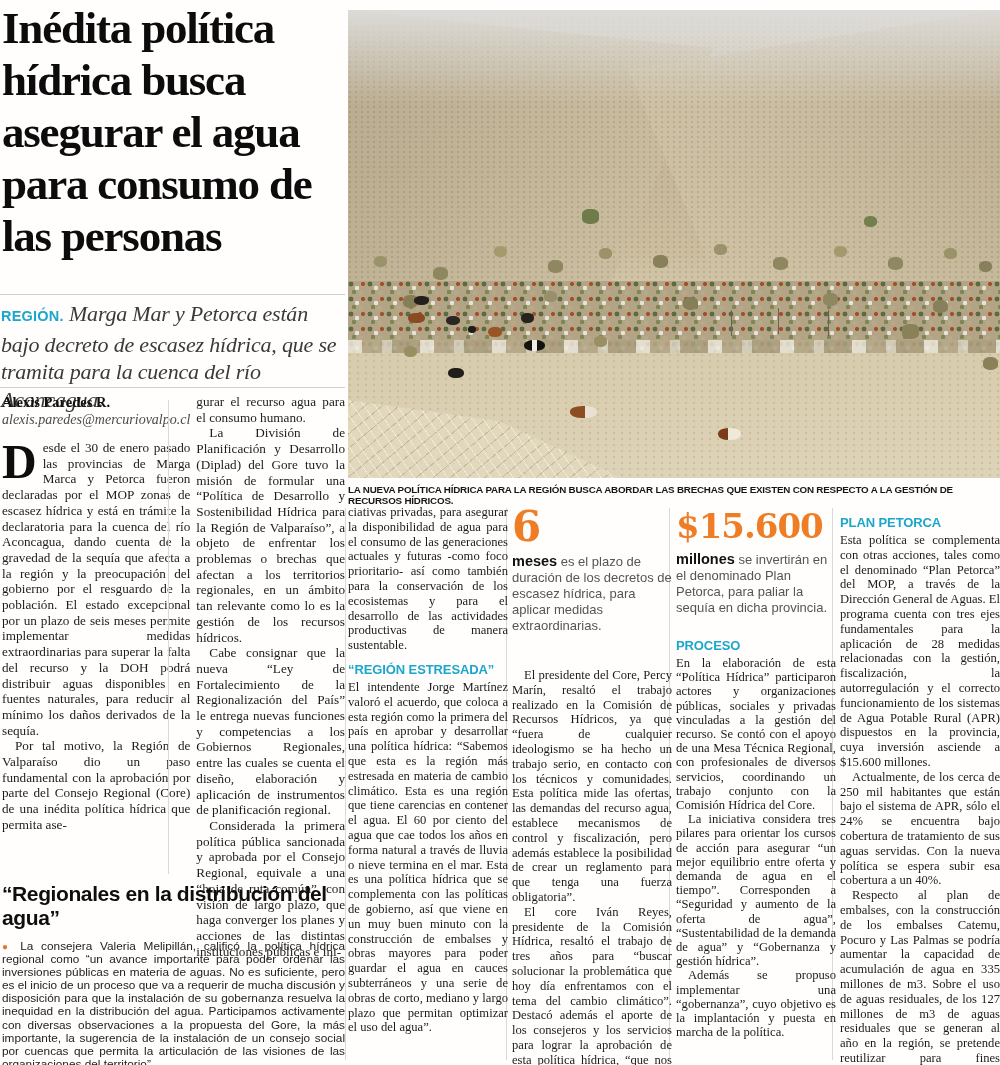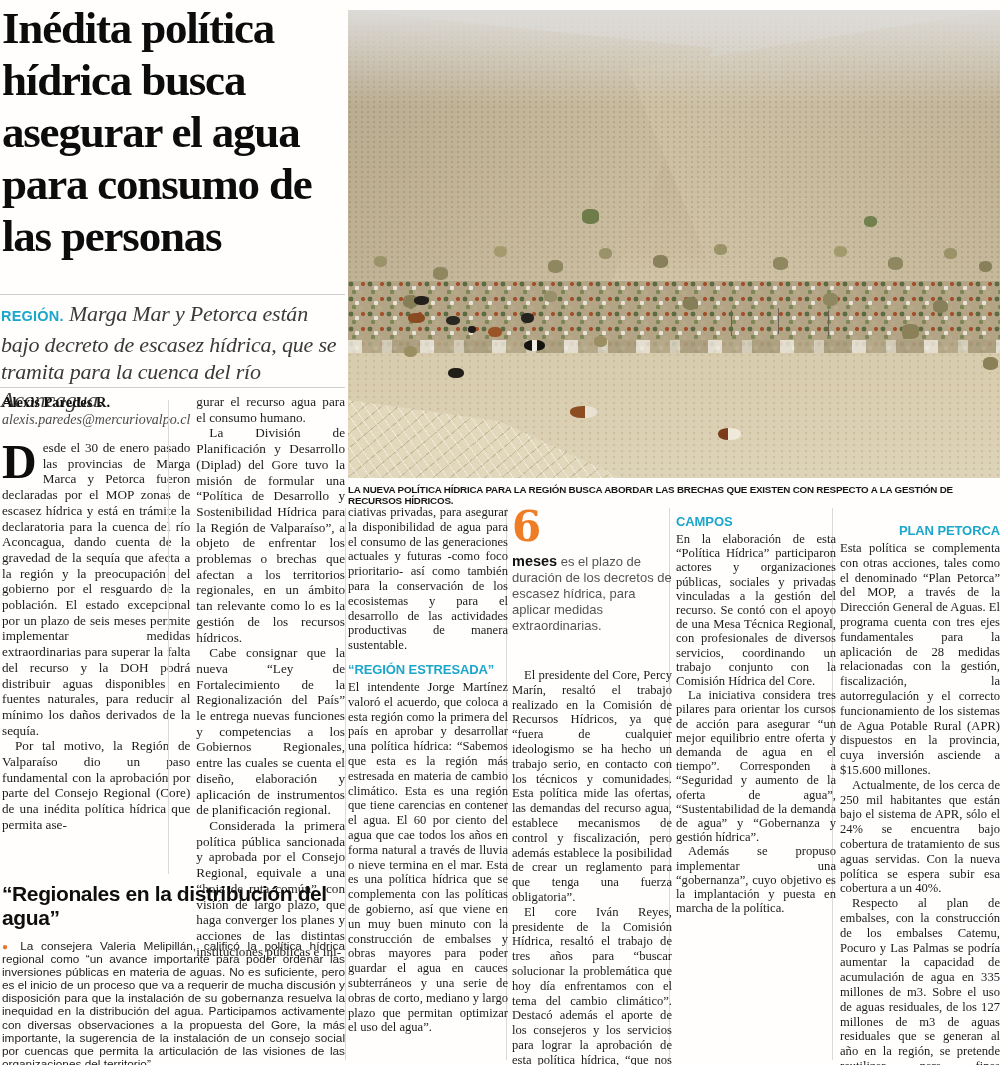--- a/index.html
+++ b/index.html
@@ -95,21 +95,21 @@
            font-family:"Liberation Sans",sans-serif;font-weight:700;font-size:9.8px;
            letter-spacing:-0.2px;color:#161616;}
 
   
   .rcols{position:absolute;left:348px;top:505px;width:652px;height:560px;
          display:grid;grid-template-columns:repeat(4,1fr);column-gap:4px;}
   .rcol .body{font-size:12.6px;line-height:14.8px;}
   .c5 .body{line-height:14.2px;}
   .subhead{margin:9px 0 3px 0;font-family:"Liberation Sans",sans-serif;font-weight:700;
            font-size:13px;color:#1ba7cc;letter-spacing:-0.1px;}
-  .c6 .subhead{margin-top:18px;text-align:right;}
+  .c6 .subhead{margin-top:10px;}
   .stat-num{font-family:"DejaVu Serif",serif;font-weight:700;color:#ee7d26;
             font-size:42px;line-height:44px;letter-spacing:-1px;}
   .c5 .stat-num{font-size:34px;line-height:42px;}
   .stat-text{margin:4px 0 0 0;font-family:"Liberation Sans",sans-serif;font-size:13px;
              line-height:16px;color:#555;}
   .stat-text strong{color:#111;font-size:14.5px;}
   .stat{margin-bottom:22px;}
   .c4 .stat{margin-bottom:34px;}
   .rcol .ind{text-indent:12px;}
 </style>
@@ -188,21 +188,25 @@
     </div>
     <div class="rcol c4">
       <div class="stat">
         <div class="stat-num">6</div>
         <p class="stat-text"><strong>meses</strong> <span>es el plazo de duración de los decretos de escasez hídrica, para aplicar medidas extraordinarias.</span></p>
       </div>
       <p class="body ind">El presidente del Core, Percy Marín, resaltó el trabajo realizado en la Comisión de Recursos Hídricos, ya que “fuera de cualquier ideologismo se ha hecho un trabajo serio, en contacto con los técnicos y comunidades. Esta política mide las ofertas, las demandas del recurso agua, establece mecanismos de control y fiscalización, pero además establece la posibilidad de crear un reglamento para que tenga una fuerza obligatoria”.</p>
       <p class="body ind">El core Iván Reyes, presidente de la Comisión Hídrica, resaltó el trabajo de tres años para “buscar solucionar la problemática que hoy día enfrentamos con el tema del cambio climático”. Destacó además el aporte de los consejeros y los servicios para lograr la aprobación de esta política hídrica, “que nos permitirá tener un manejo del recurso hídrico”.</p>
     </div>
     <div class="rcol c5">
-      <h3 class="subhead">CAMPOS</h3>
+      <div class="stat">
+        <div class="stat-num">$15.600</div>
+        <p class="stat-text"><strong>millones</strong> <span>se invertirán en el denominado Plan Petorca, para paliar la sequía en dicha provincia.</span></p>
+      </div>
+      <h3 class="subhead">PROCESO</h3>
       <p class="body">En la elaboración de esta “Política Hídrica” participaron actores y organizaciones públicas, sociales y privadas vinculadas a la gestión del recurso. Se contó con el apoyo de una Mesa Técnica Regional, con profesionales de diversos servicios, coordinando un trabajo conjunto con la Comisión Hídrica del Core.</p>
       <p class="body ind">La iniciativa considera tres pilares para orientar los cursos de acción para asegurar “un mejor equilibrio entre oferta y demanda de agua en el tiempo”. Corresponden a “Seguridad y aumento de la oferta de agua”, “Sustentabilidad de la demanda de agua” y “Gobernanza y gestión hídrica”.</p>
       <p class="body ind">Además se propuso implementar una “gobernanza”, cuyo objetivo es la implantación y puesta en marcha de la política.</p>
     </div>
     <div class="rcol c6">
       <h3 class="subhead">PLAN PETORCA</h3>
       <p class="body">Esta política se complementa con otras acciones, tales como el denominado “Plan Petorca” del MOP, a través de la Dirección General de Aguas. El programa cuenta con tres ejes fundamentales para la aplicación de 28 medidas relacionadas con la gestión, fiscalización, la autorregulación y el correcto funcionamiento de los sistemas de Agua Potable Rural (APR) dispuestos en la provincia, cuya inversión asciende a $15.600 millones.</p>
       <p class="body ind">Actualmente, de los cerca de 250 mil habitantes que están bajo el sistema de APR, sólo el 24% se encuentra bajo cobertura de tratamiento de sus aguas servidas. Con la nueva política se espera subir esa cobertura a un 40%.</p>
       <p class="body ind">Respecto al plan de embalses, con la construcción de los embalses Catemu, Pocuro y Las Palmas se podría aumentar la capacidad de acumulación de agua en 335 millones de m3. Sobre el uso de aguas residuales, de los 127 millones de m3 de aguas residuales que se generan al año en la región, se pretende reutilizar para fines productivos el 4% de ese total.</p>
 

